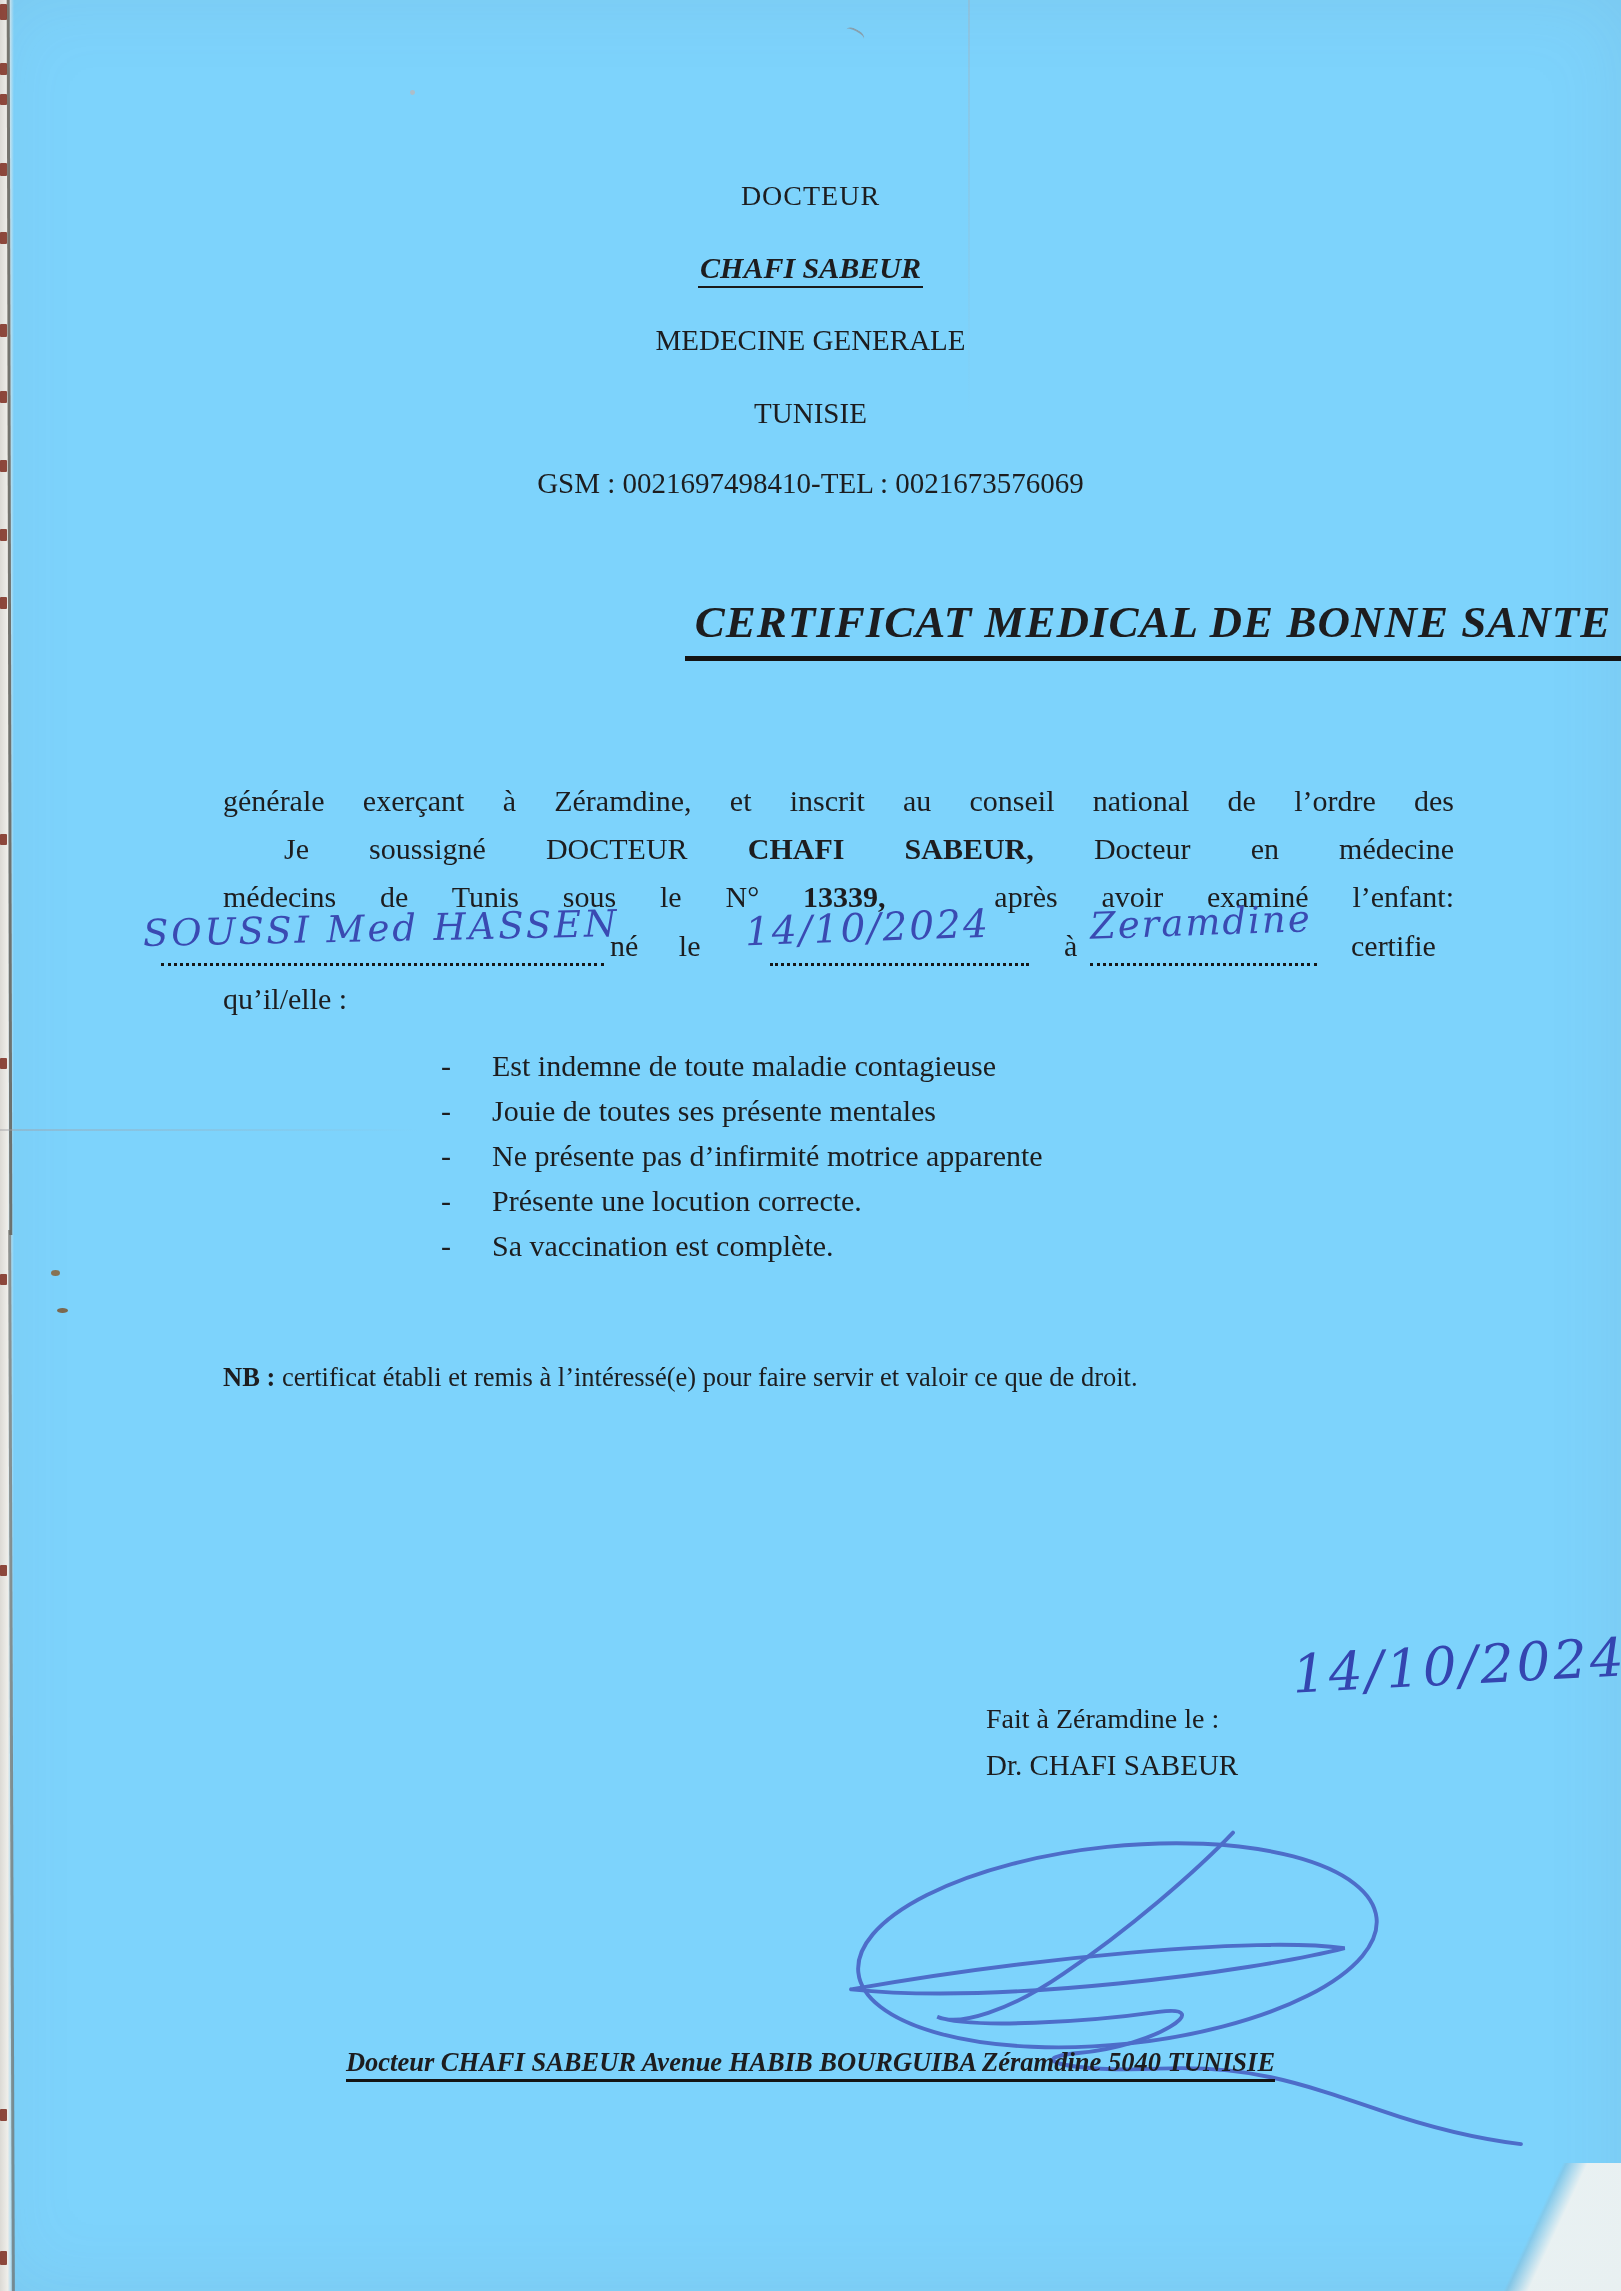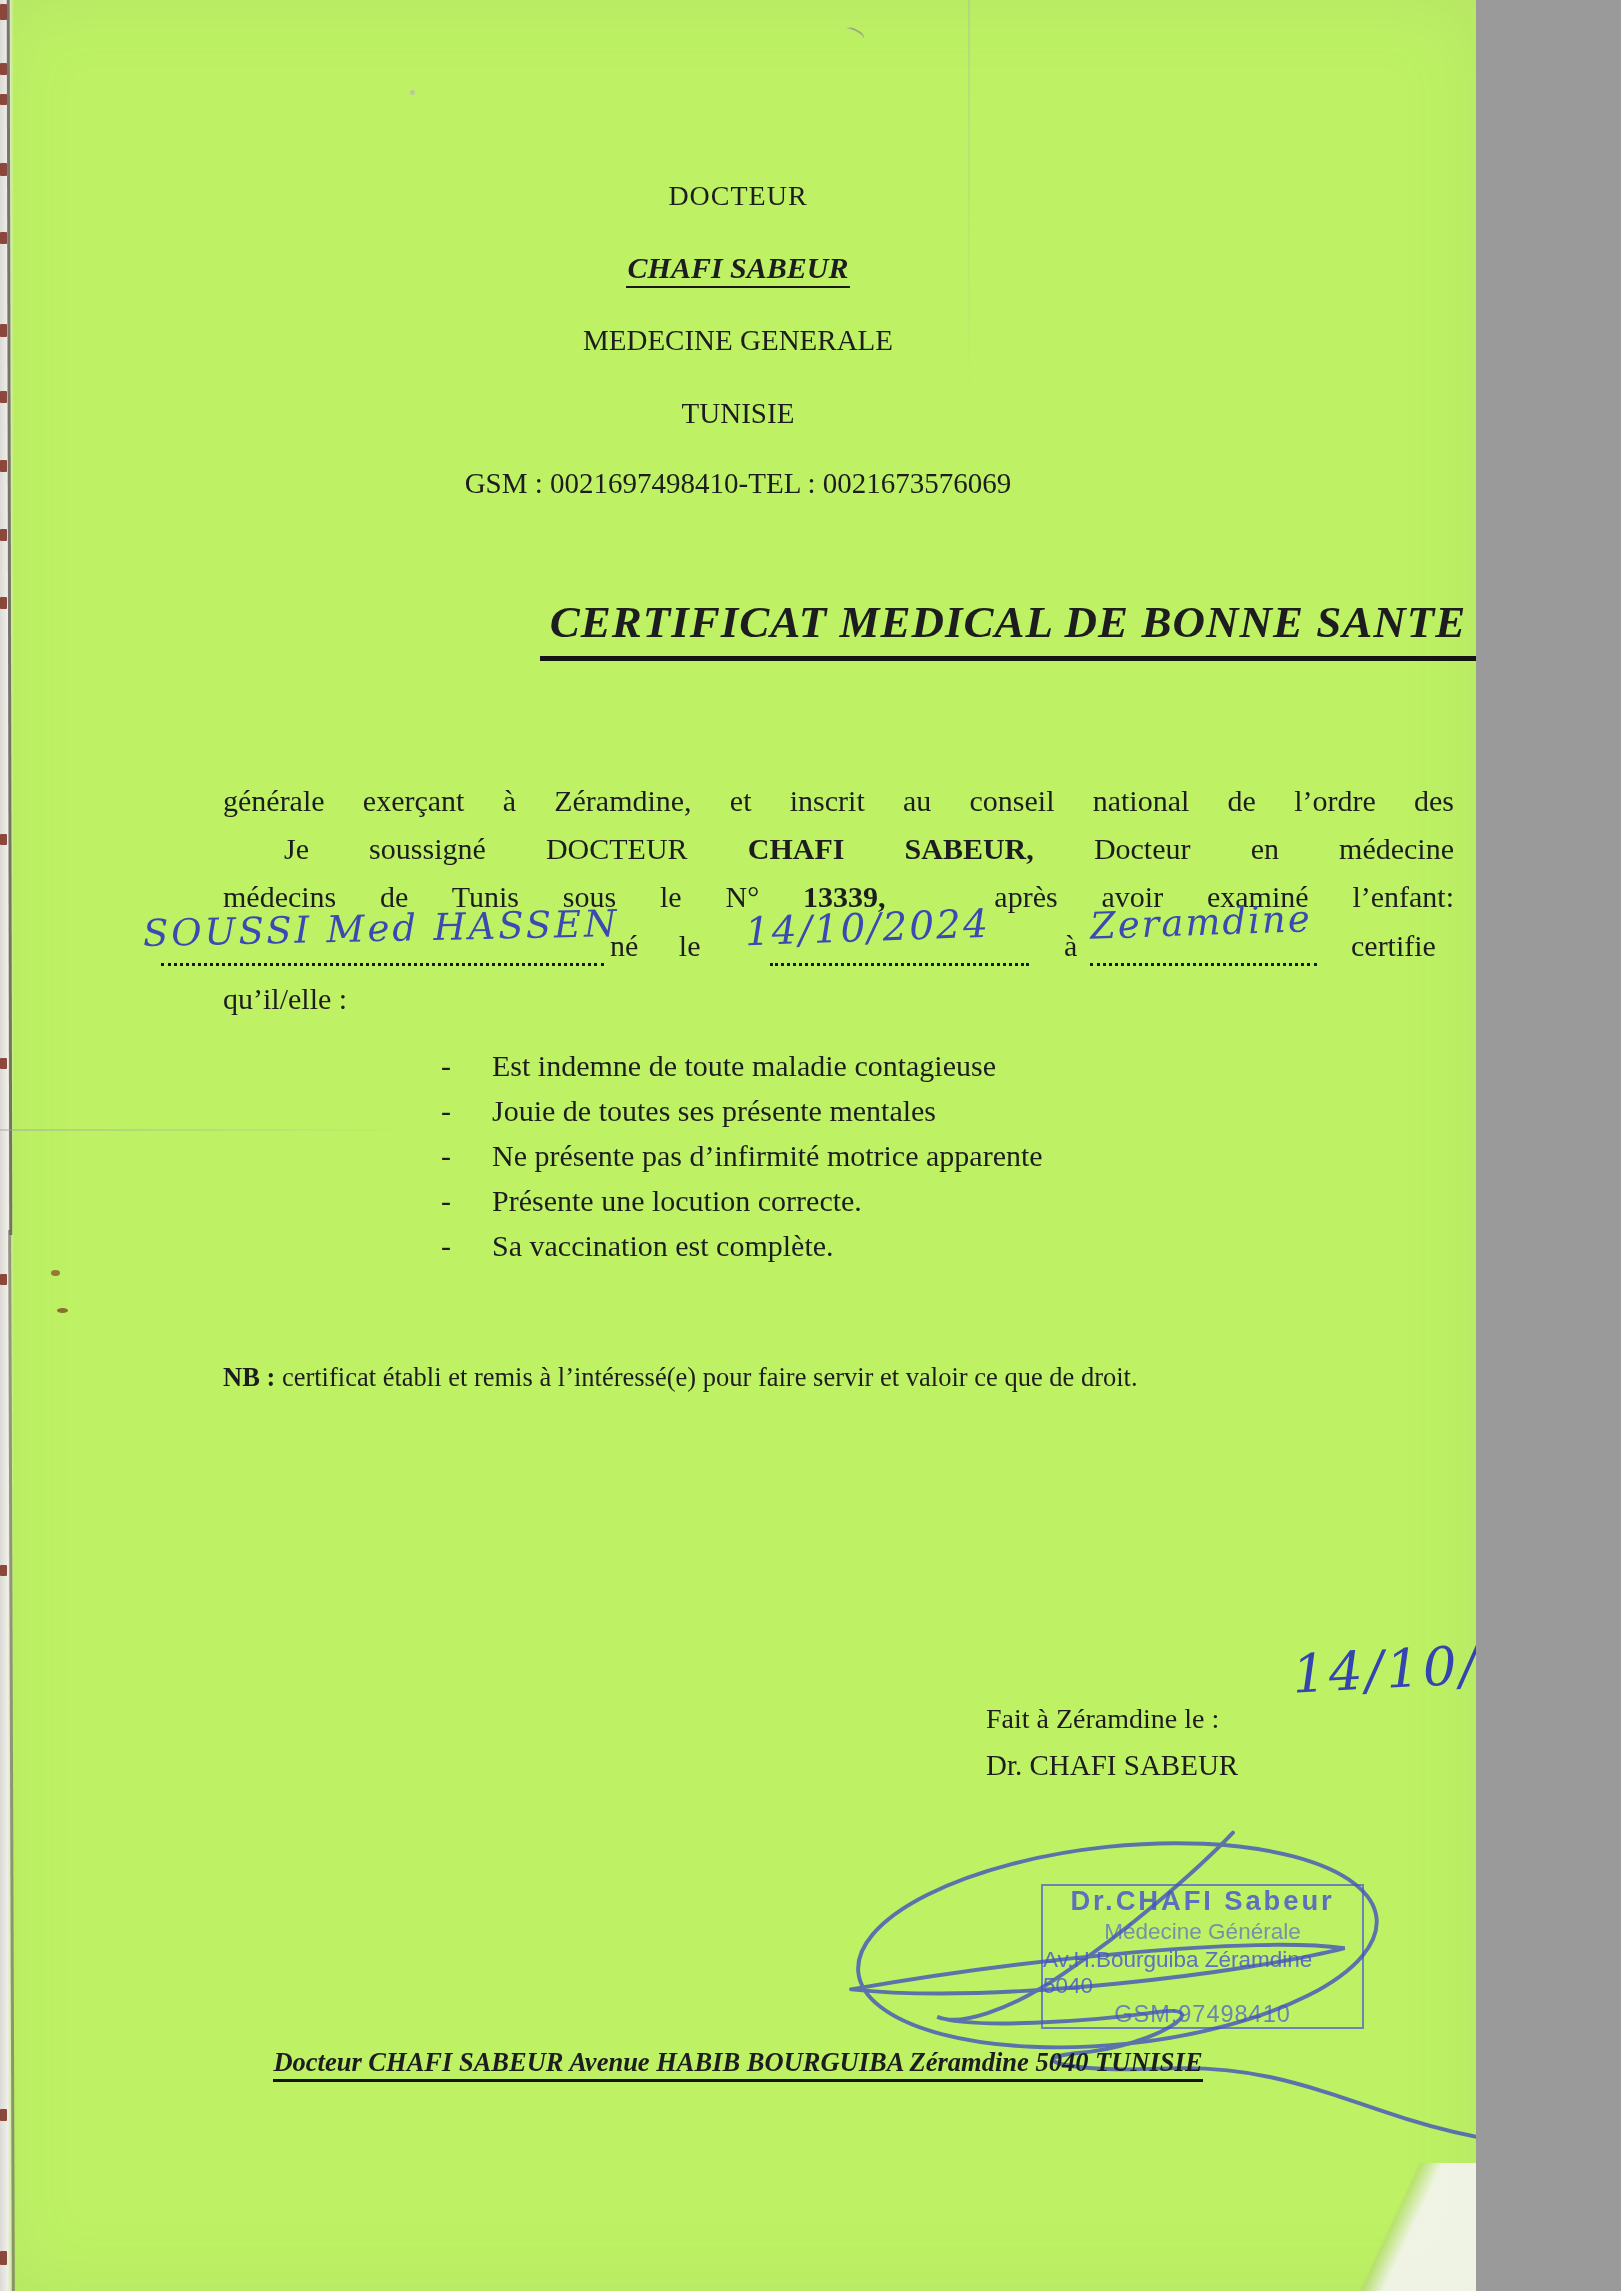--- a/index.html
+++ b/index.html
@@ -1,19 +1,19 @@
 <!DOCTYPE html>
 <html><head>
 <meta charset="utf-8">
 <style>
   * { margin:0; padding:0; box-sizing:border-box; }
   html,body { background:#9a9a9a; }
   .page {
-    position:relative; width:1476px; height:2292px; overflow:hidden;
-    background:#bef264;
+    position:relative; width:1621px; height:2292px; overflow:hidden;
+    background:#7dd3fc;
     font-family:"Liberation Serif","DejaVu Serif",serif;
     color:#1d1d1f;
     box-shadow: inset 0 0 78px rgba(110,112,120,0.10);
   }
   
   .edge-strip { position:absolute; left:0; top:0; width:13.7px; height:100%;
     background:linear-gradient(90deg,#dcdad5 0,#efeeea 55%,rgba(248,248,246,0) 100%); }
   .edge-line  { position:absolute; left:7.8px; top:0; width:2.9px; height:1235px;
     background:#5a564f; opacity:.8; transform:skewX(0.12deg); }
   .edge-line2 { position:absolute; left:9.8px; top:1230px; width:2.9px; height:1062px;
@@ -179,26 +179,20 @@
         <span>Sa vaccination est complète.</span>
       </div>
   </div>
 
   <div class="nb"><b class="b">NB :</b> <span>certificat établi et remis à l’intéressé(e) pour faire servir et valoir ce que de droit.</span></div>
 
   <div class="fait">Fait à Zéramdine le :</div>
   <div class="hw-issue">14/10/2024</div>
   <div class="drname">Dr. CHAFI SABEUR</div>
 
-  <div class="stamp">
-    <div class="st1">Dr.CHAFI Sabeur</div>
-    <div class="st2">Médecine Générale</div>
-    <div class="st3">Av.H.Bourguiba Zéramdine 5040</div>
-    <div class="st4">GSM:97498410</div>
-  </div>
 
   <svg class="sig-svg" width="706" height="333" viewBox="0 0 720 340">
     <g fill="none" stroke="#4254bd" stroke-width="4" stroke-linecap="round" opacity="0.8">
       <ellipse cx="290" cy="133" rx="266" ry="101" transform="rotate(-6 290 133)"></ellipse>
       <path d="M 18 178 C 200 146 430 124 522 136 C 428 160 168 194 18 178"></path>
       <path d="M 408 18 C 370 58 300 118 235 162 C 180 200 128 216 106 206 C 140 219 262 211 332 201 C 392 193 330 236 250 243 C 190 249 242 263 332 259 C 422 255 472 272 560 302 C 612 320 662 331 702 336"></path>
     </g>
   </svg>
 
   <div class="footer"><span>Docteur CHAFI SABEUR Avenue HABIB BOURGUIBA Zéramdine 5040 TUNISIE</span></div>

